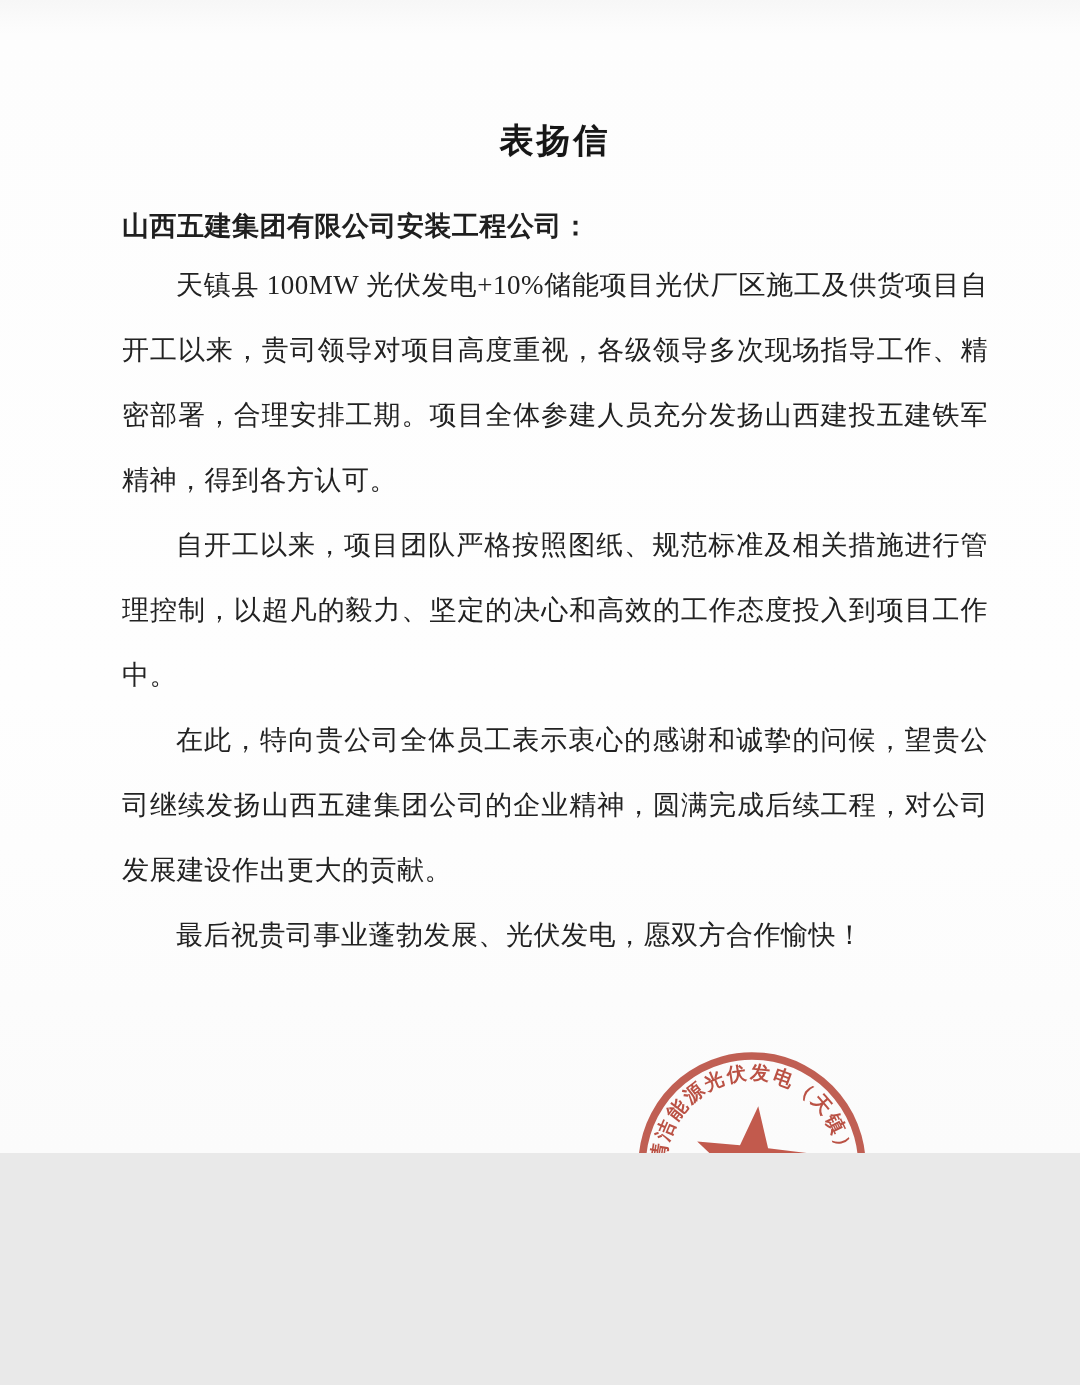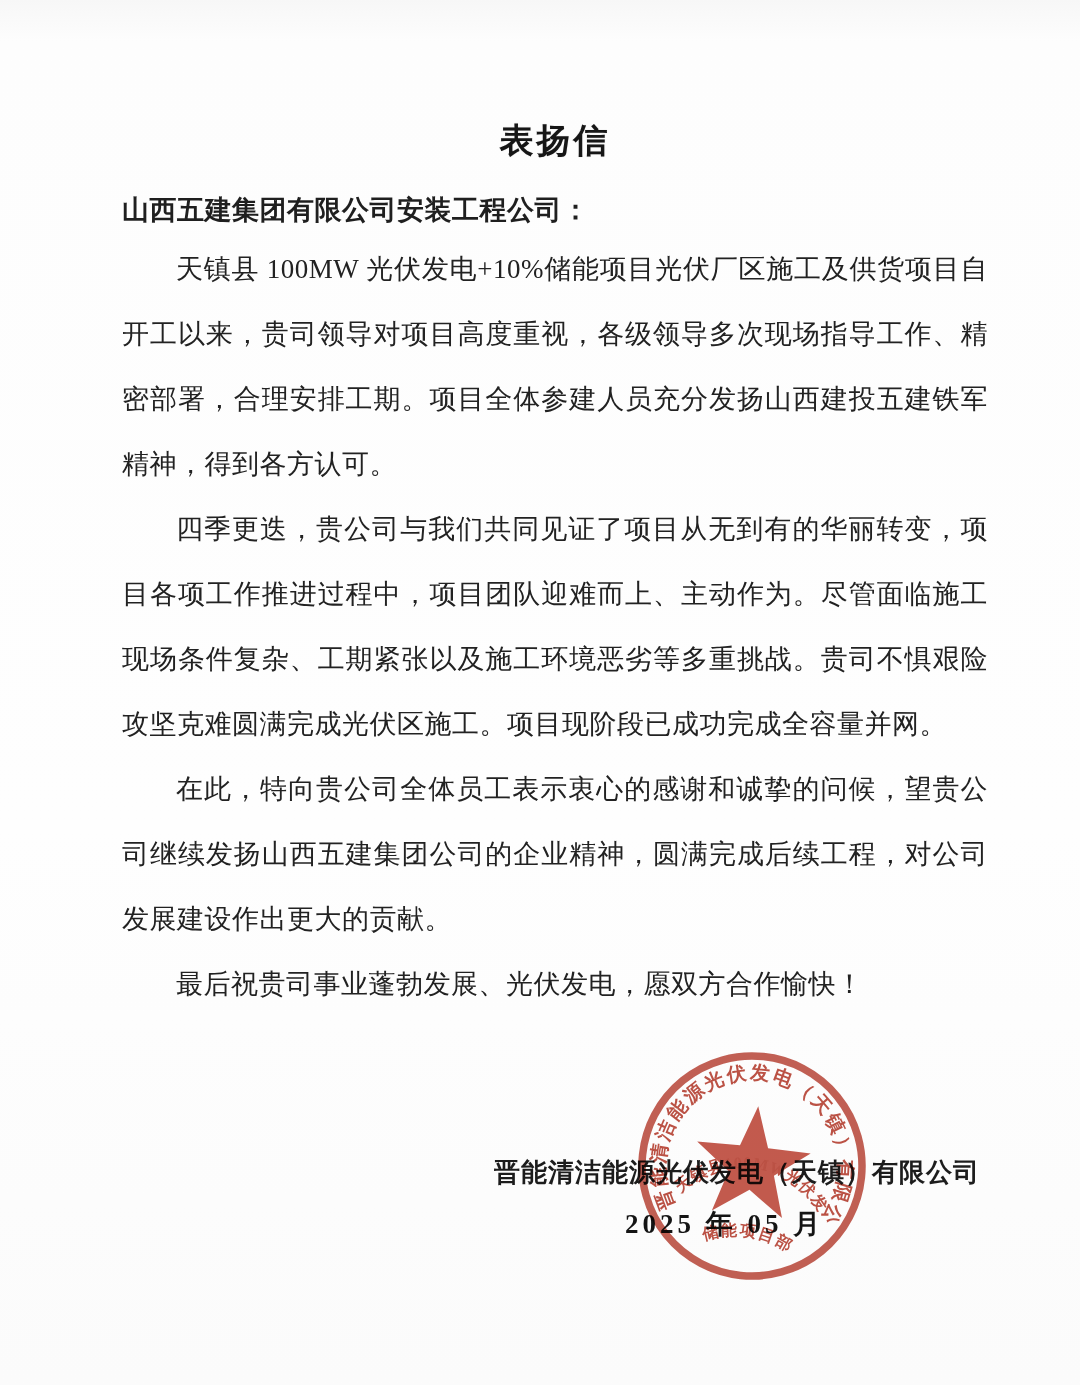--- a/index.html
+++ b/index.html
@@ -1,41 +1,41 @@
 <!DOCTYPE html>
 <html><head>
 <meta charset="utf-8">
 <style>
   * { margin: 0; padding: 0; box-sizing: border-box; }
   body { background: #e9e9e9; font-family: "Liberation Serif", "DejaVu Serif", serif; }
   .page {
     position: relative;
     width: 1080px;
-    height: 1385px;
+    height: 1153px;
     margin: 0 auto;
     background: linear-gradient(180deg, #f7f7f7 0%, #fdfdfd 3%, #fefefe 60%, #fbfbfb 100%);
     overflow: hidden;
     color: #1f1f1f;
   }
   .letter {
     position: absolute;
     left: 122px;
     top: 118px;
     width: 866px;
   }
   .title {
     text-align: center;
     font-size: 34px;
     font-weight: 700;
     letter-spacing: 3px;
     color: #161616;
     text-shadow: 0 0 1px rgba(0,0,0,0.25);
   }
   .salutation {
-    margin-top: 28px;
+    margin-top: 44px;
     font-size: 27px;
     font-weight: 600;
     letter-spacing: 0.5px;
   }
   .body-paragraphs { margin-top: 9px; }
   .para {
     font-size: 27px;
     line-height: 65px;
     text-indent: 2em;
     text-align: justify;
@@ -75,21 +75,21 @@
 </head>
 <body>
 
 <div class="page">
 
   <div class="letter">
     <div class="title">表扬信</div>
     <div class="salutation">山西五建集团有限公司安装工程公司：</div>
     <div class="body-paragraphs">
       <p class="para">天镇县 100MW 光伏发电+10%储能项目光伏厂区施工及供货项目自开工以来，贵司领导对项目高度重视，各级领导多次现场指导工作、精密部署，合理安排工期。项目全体参建人员充分发扬山西建投五建铁军精神，得到各方认可。</p>
-      <p class="para">四季更迭，贵公司与我们共同见证了项目从无到有的华丽转变，项目各项工作推进过程中，项目团队迎难而上、主动作为。尽管面临施工现场条件复杂、工期紧张以及施工环境恶劣等多重挑战。贵司不惧艰险攻坚克难圆满完成光伏区施工。项目现阶段已成功完成全容量并网。</p>
+      <p class="para">自开工以来，项目团队严格按照图纸、规范标准及相关措施进行管理控制，以超凡的毅力、坚定的决心和高效的工作态度投入到项目工作中。</p>
       <p class="para">在此，特向贵公司全体员工表示衷心的感谢和诚挚的问候，望贵公司继续发扬山西五建集团公司的企业精神，圆满完成后续工程，对公司发展建设作出更大的贡献。</p>
       <p class="para">最后祝贵司事业蓬勃发展、光伏发电，愿双方合作愉快！</p>
     </div>
   </div>
 
   <div class="signature">晋能清洁能源光伏发电（天镇）有限公司</div>
   <div class="date">2025 年 05 月</div>
 
   <svg class="stamp" viewBox="-122 -122 244 244" xmlns="http://www.w3.org/2000/svg">
     <defs>

